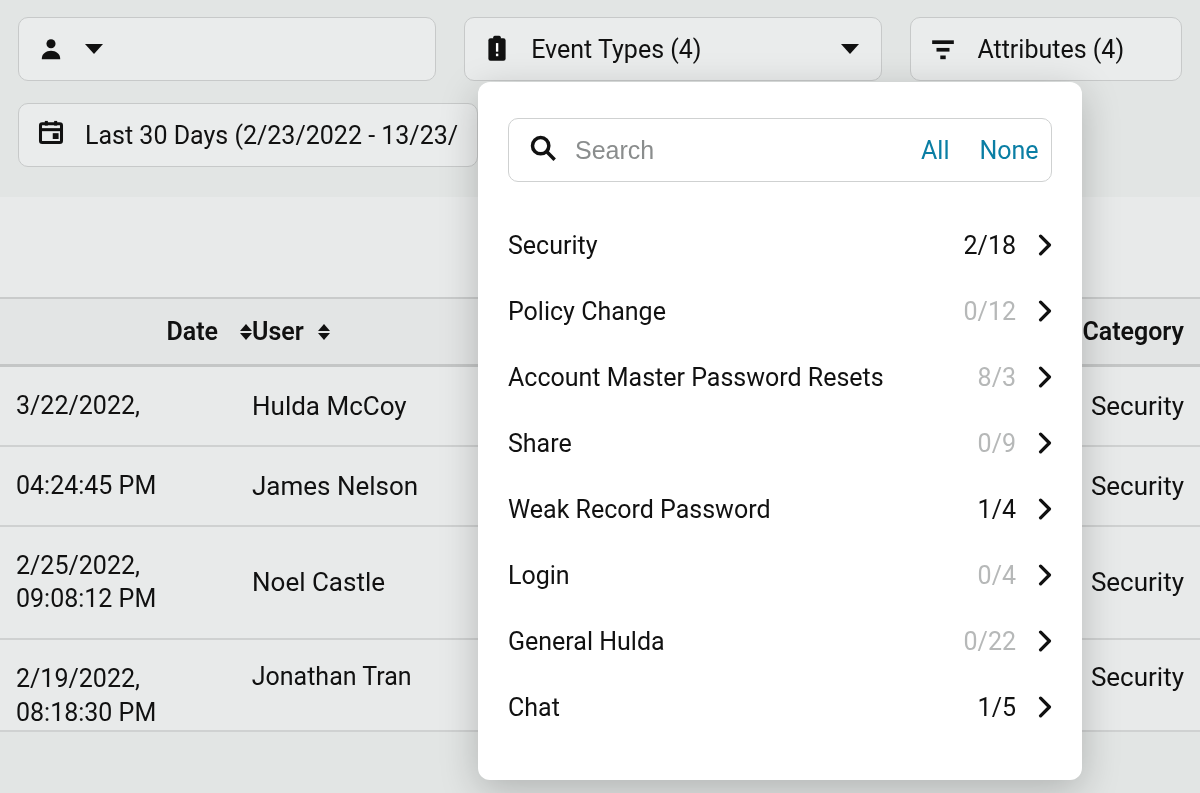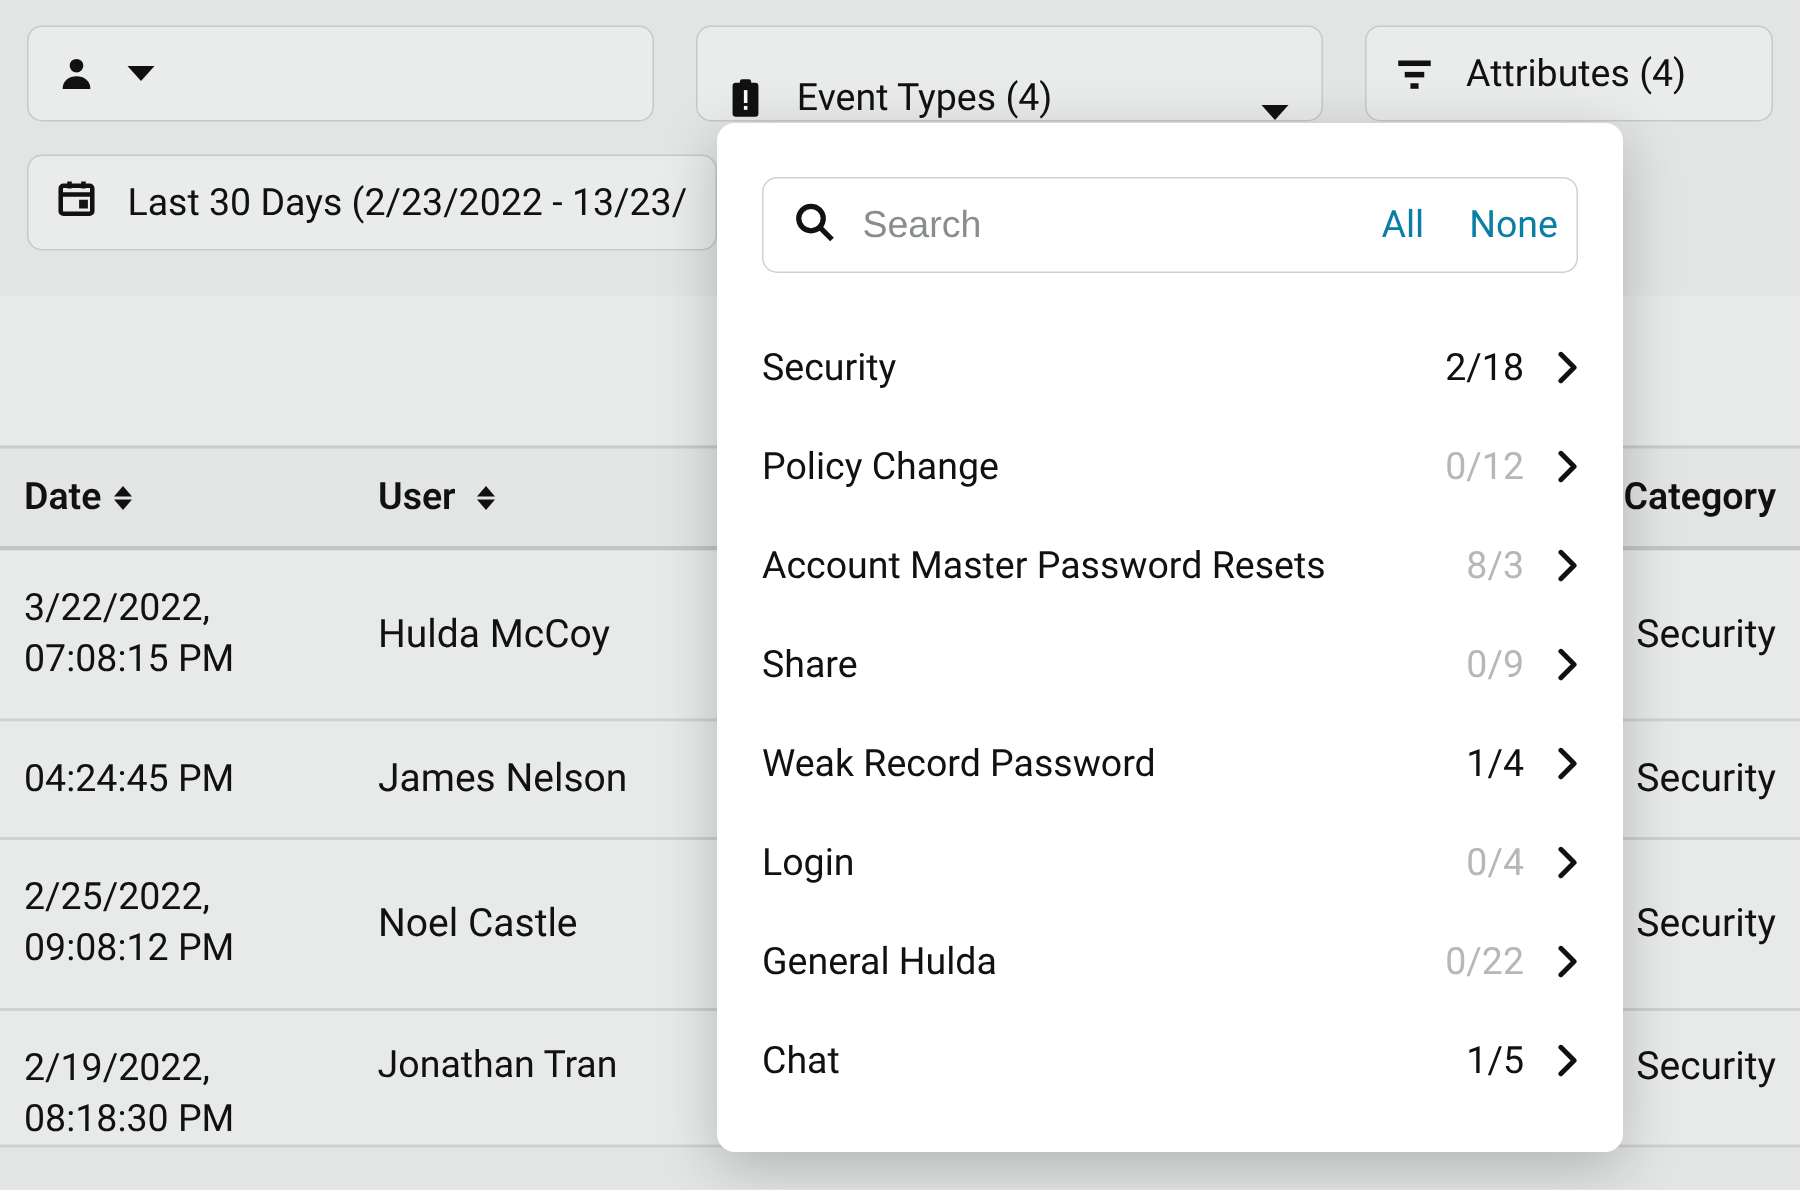--- a/index.html
+++ b/index.html
@@ -33,21 +33,21 @@
     width: 28px; height: 28px; display:flex; align-items:center; justify-content:center;
   }
   .filter-pill .pill-label { flex: 1; }
   .chev-down {
     width: 0; height: 0;
     border-left: 9px solid transparent;
     border-right: 9px solid transparent;
     border-top: 10px solid #111;
   }
   .pill-users { width: 432px; }
-  .pill-events { width: 432px; align-items: flex-end; }
+  .pill-events { width: 432px; }
   .pill-attrs { width: 280px; }
   .date-row {
     padding: 22px 18px 30px 18px;
   }
   .date-pill {
     background: #eaecec;
     border: 1px solid #c7c9c9;
     border-radius: 10px;
     height: 64px;
     width: 460px;
@@ -71,21 +71,21 @@
     align-items: center;
     background: #e3e5e5;
     border-top: 2px solid #c9cbcb;
     border-bottom: 3px solid #c4c6c6;
     height: 70px;
     padding: 0 16px;
     font-size: 25px;
     font-weight: 600;
     color: #111;
   }
-  .col-date { width: 236px; display:flex; align-items:center; gap:4px;}
+  .col-date { width: 236px; display:flex; align-items:center; gap:18px;justify-content:flex-end;}
   .col-user { width: 560px; display:flex; align-items:center; gap:10px;}
   .col-cat { flex: 1; }
   .sort-arrows {
     display:inline-flex; flex-direction:column; gap:2px; margin-left:4px;
   }
   .tri-up {
     width:0;height:0;border-left:6px solid transparent;border-right:6px solid transparent;border-bottom:7px solid #111;
   }
   .tri-down {
     width:0;height:0;border-left:6px solid transparent;border-right:6px solid transparent;border-top:7px solid #111;
@@ -109,21 +109,21 @@
   
   
   .dropdown-panel {
     position: absolute;
     left: 478px;
     top: 82px;
     width: 604px;
     background: #fff;
     border-radius: 12px;
     box-shadow: 0 10px 38px rgba(0,0,0,0.22);
-    padding: 36px 30px 28px 30px;
+    padding: 36px 30px 40px 30px;
     z-index: 100;
   }
   .search-bar {
     border: 1px solid #cfd1d1;
     border-radius: 10px;
     height: 64px;
     display:flex;
     align-items:center;
     padding: 0 20px;
     gap: 18px;
@@ -219,21 +219,20 @@
         </span>
     </div>
     <div class="col-cat" style="text-align:right; padding-right:0;">
       <span>Category</span>
     </div>
   </div>
 
   <div class="row">
     <div class="col-date" style="display:block;">
       <div>3/22/2022,</div>
-      <div>07:08:15 PM</div>
     </div>
     <div class="col-user">Hulda McCoy</div>
     <div class="col-cat" style="text-align:right;">Security</div>
   </div>
 
   <div class="row">
     <div class="col-date" style="display:block;">
       <div>04:24:45 PM</div>
     </div>
     <div class="col-user">James Nelson</div>

